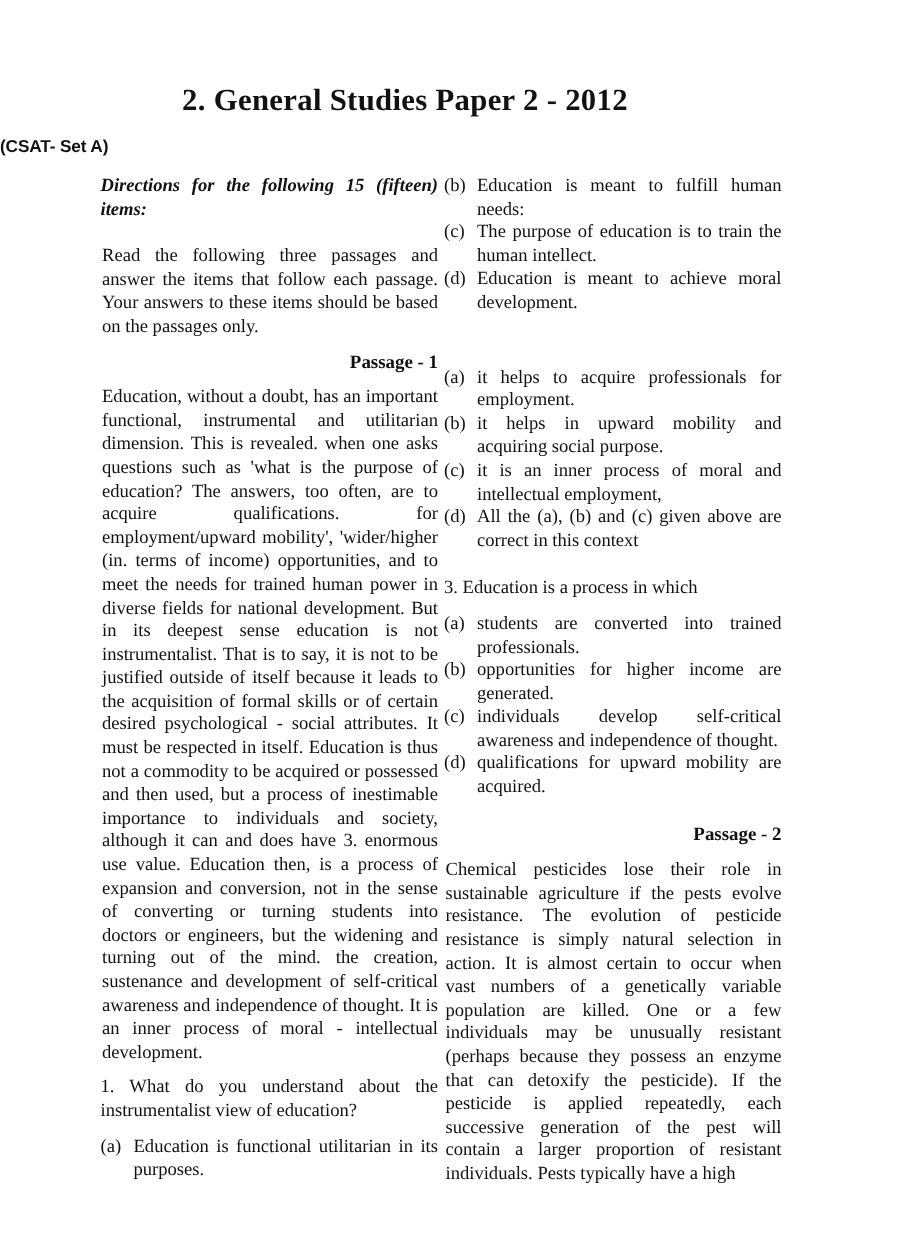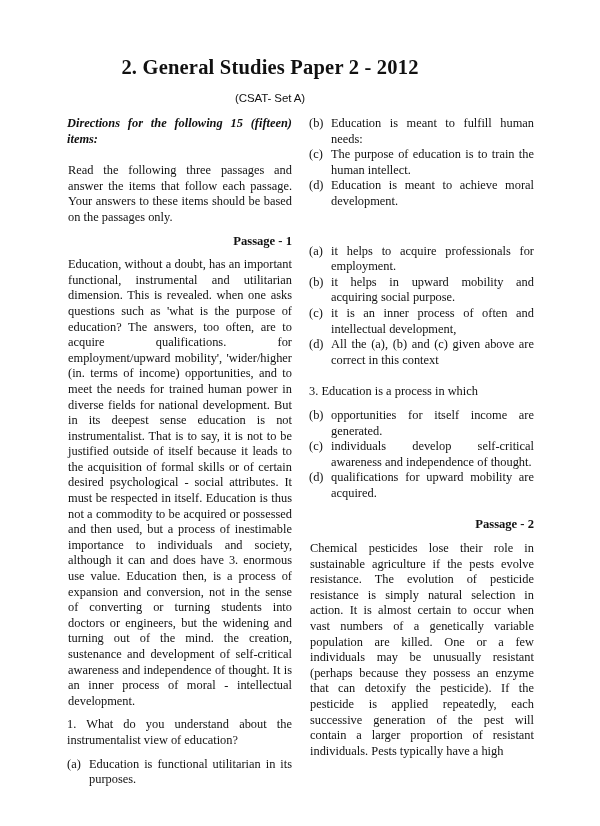--- a/index.html
+++ b/index.html
@@ -26,35 +26,34 @@
     text-align: center;
     font-size: 20.5px;
     font-weight: bold;
     letter-spacing: 0.2px;
     margin: 0;
     padding-top: 56px;
     line-height: 1.1;
     font-family: "Liberation Serif", "DejaVu Serif", serif;
   }
   .doc-subtitle {
-    text-align: center;
     font-size: 11.5px;
-    font-weight: normal;
+    font-weight: bold;
     margin: 0;
     padding-top: 13px;
     font-family: "Liberation Sans", "DejaVu Sans", sans-serif;
     letter-spacing: -0.1px;
   }
   .columns {
     position: absolute;
     top: 116px;
     left: 67px;
     width: 466px;
     display: flex;
-    gap: 17px;
+    gap: 4px;
   }
   .col {
     width: 225px;
     flex: 0 0 225px;
   }
   .para {
     font-size: 12.4px;
     line-height: 15.6px;
     text-align: justify;
     text-justify: inter-word;
@@ -161,32 +160,33 @@
       </ul>
 
       <div class="gap-lg"></div>
 
 
       <div class="gap-xs"></div>
 
       <ul class="options">
         <li class="option"><span class="olabel">(a)</span><span class="option-inner">it helps to acquire professionals for employment.</span></li>
         <li class="option"><span class="olabel">(b)</span><span class="option-inner">it helps in upward mobility and acquiring social purpose.</span></li>
-        <li class="option"><span class="olabel">(c)</span><span class="option-inner">it is an inner process of often and intellectual development,</span></li>
+        <li class="option"><span class="olabel">(c)</span><span class="option-inner">it is an inner process of moral and intellectual employment,</span></li>
         <li class="option"><span class="olabel">(d)</span><span class="option-inner">All the (a), (b) and (c) given above are correct in this context</span></li>
       </ul>
 
       <div class="gap-md"></div>
 
       <p class="question">3. Education is a process in which</p>
 
       <div class="gap-xs"></div>
 
       <ul class="options">
-        <li class="option"><span class="olabel">(b)</span><span class="option-inner">opportunities for itself income are generated.</span></li>
+        <li class="option"><span class="olabel">(a)</span><span class="option-inner">students are converted into trained professionals.</span></li>
+        <li class="option"><span class="olabel">(b)</span><span class="option-inner">opportunities for higher income are generated.</span></li>
         <li class="option"><span class="olabel">(c)</span><span class="option-inner">individuals develop self-critical awareness and independence of thought.</span></li>
         <li class="option"><span class="olabel">(d)</span><span class="option-inner">qualifications for upward mobility are acquired.</span></li>
       </ul>
 
       <div class="gap-md"></div>
 
       <p class="passage-head">Passage - 2</p>
 
       <div class="gap-xs"></div>
 

